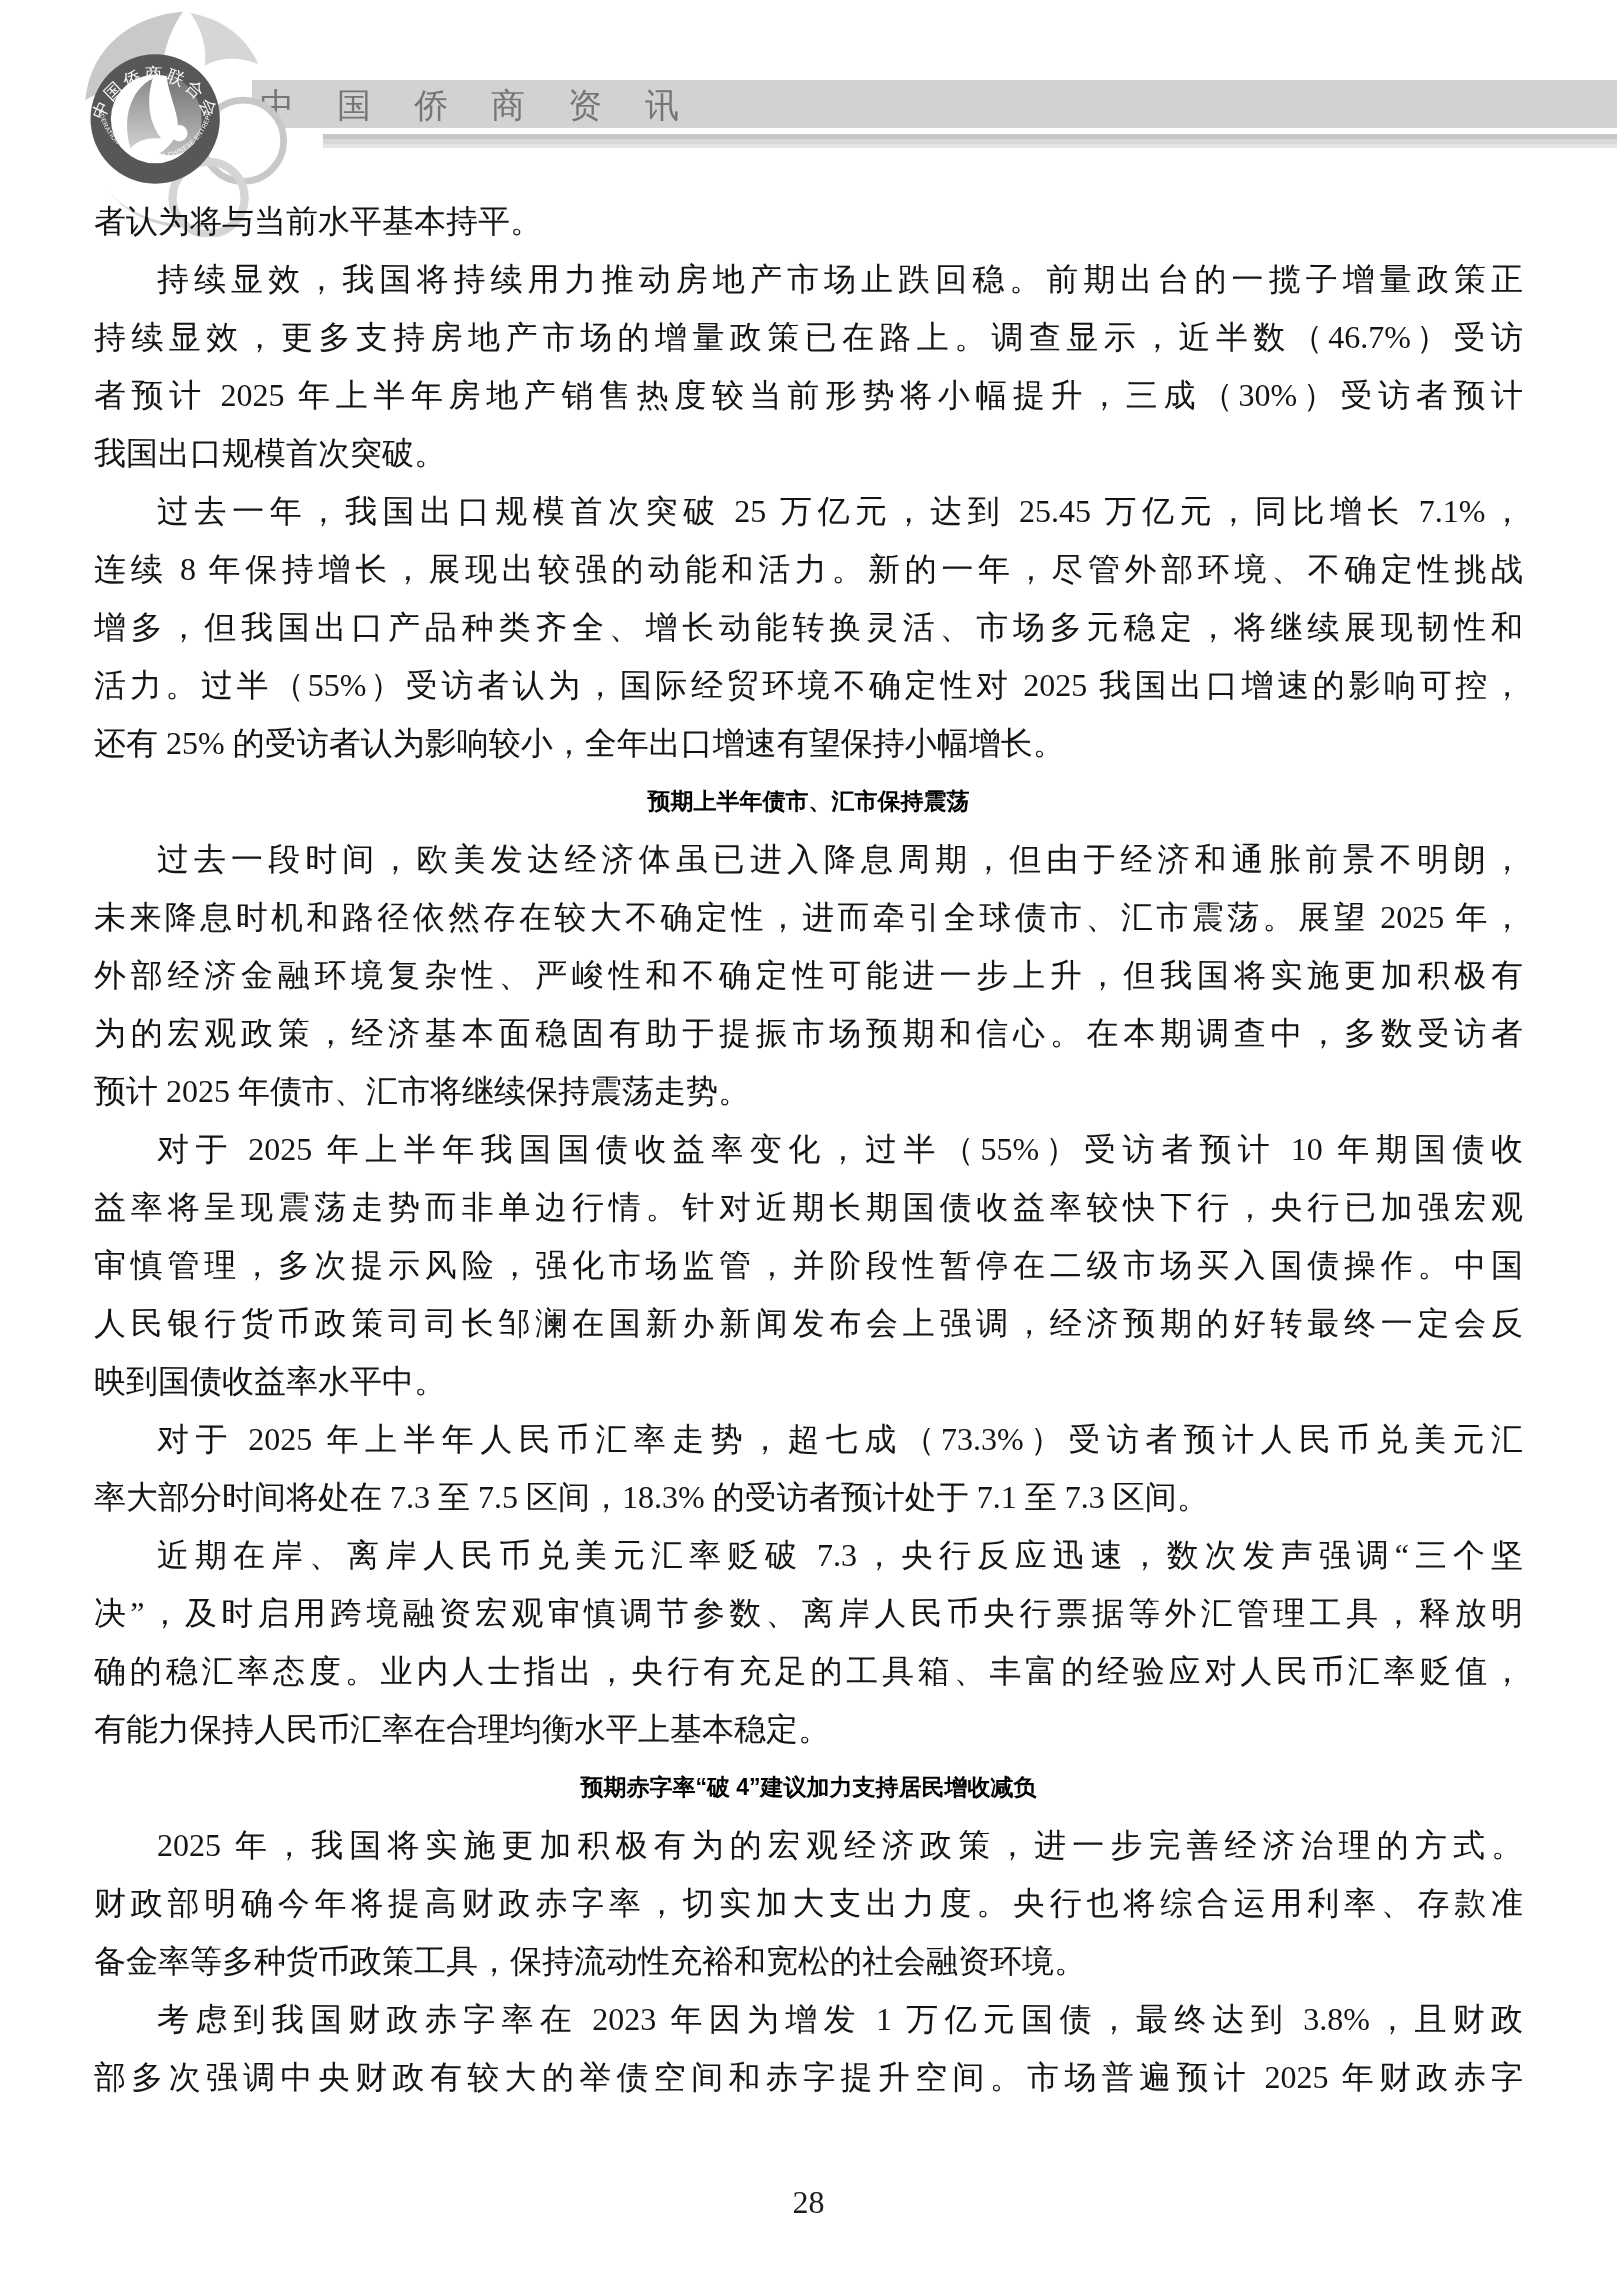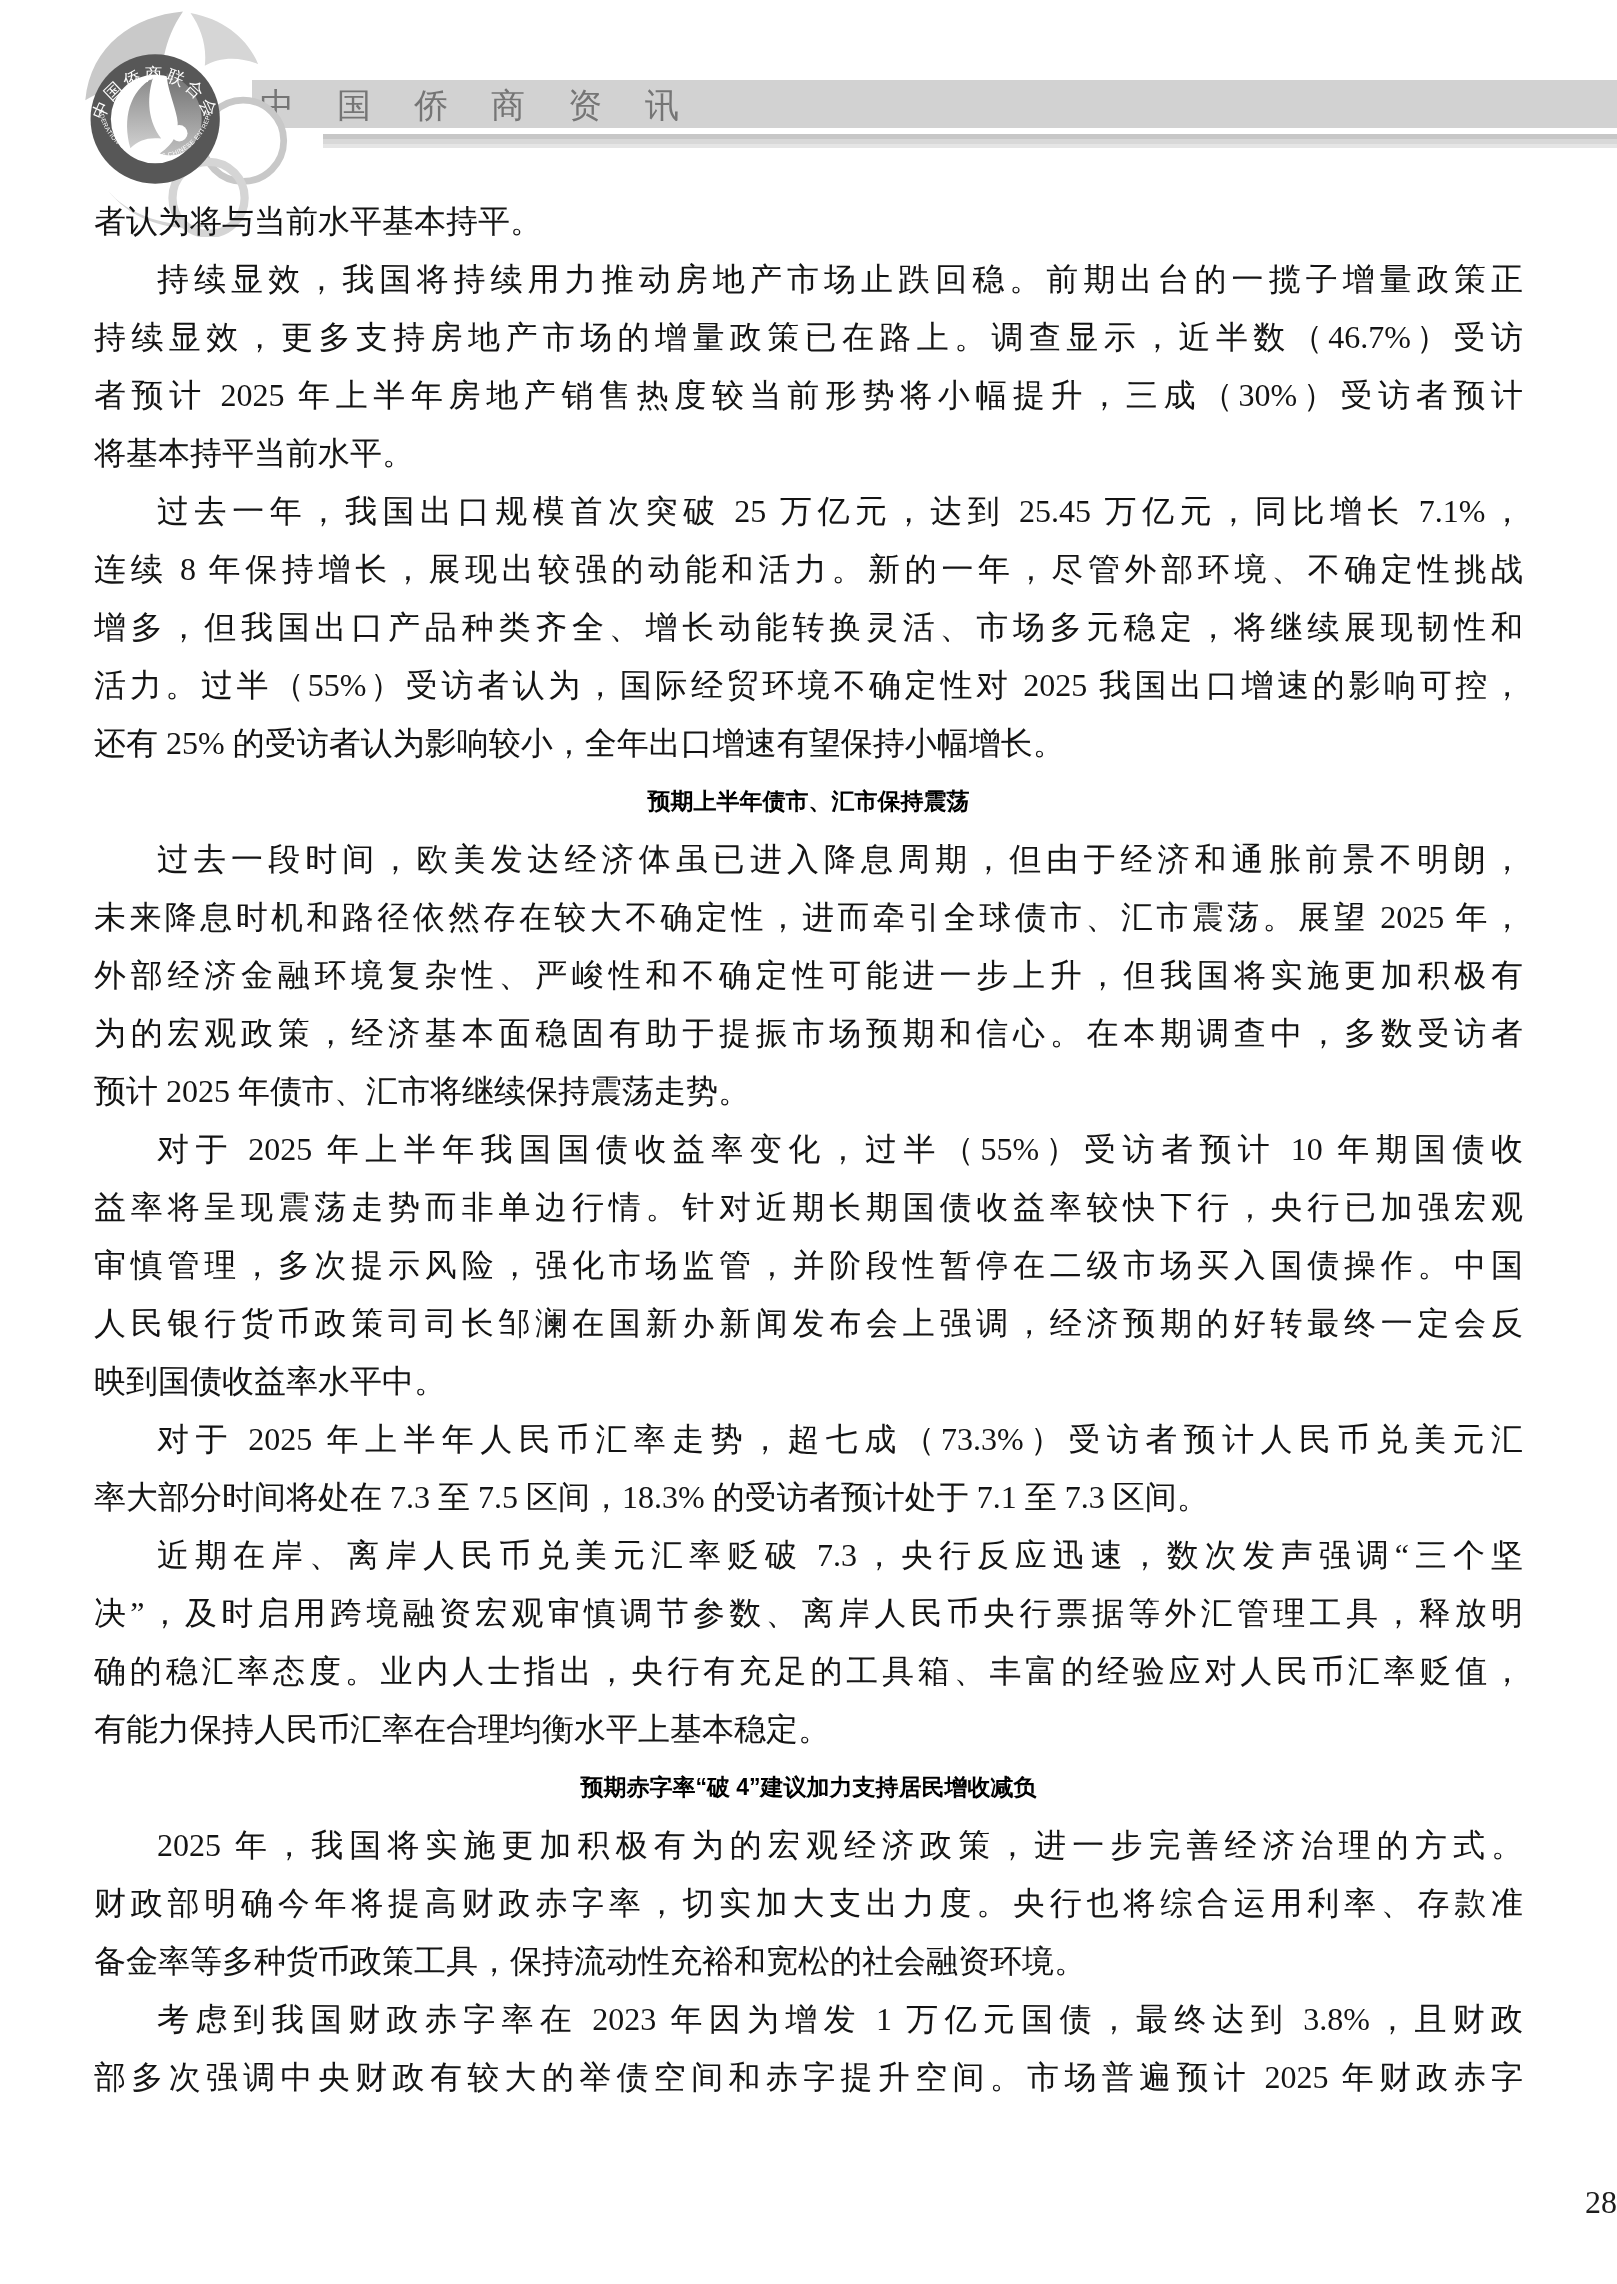--- a/index.html
+++ b/index.html
@@ -59,21 +59,21 @@
     color: #000000;
     text-align: center;
     text-align-last: center;
     text-indent: 0;
   }
   
   .page-number {
     position: absolute;
     left: 0; right: 0; top: 2180px;
     height: 45px; line-height: 45px;
-    text-align: right;
+    text-align: center;
     font-size: 32px;
     color: #1c1c1c;
     font-family: "Liberation Serif", "DejaVu Serif", serif;
   }
 </style>
 </head>
 <body>
 
 <div class="page">
 
@@ -116,21 +116,21 @@
     <text font-family="Liberation Sans, DejaVu Sans, sans-serif" font-size="8.5" fill="#ffffff" letter-spacing="0.5">
       <textPath href="#arcBottom" startOffset="50%" text-anchor="middle">CHINA FEDERATION OF OVERSEAS CHINESE ENTREPRENEURS</textPath>
     </text>
   </svg>
 
   <div class="content" id="content">
       <div class="line end">者认为将与当前水平基本持平。</div>
       <div class="line indent">持续显效，我国将持续用力推动房地产市场止跌回稳。前期出台的一揽子增量政策正</div>
       <div class="line">持续显效，更多支持房地产市场的增量政策已在路上。调查显示，近半数（46.7%）受访</div>
       <div class="line">者预计 2025 年上半年房地产销售热度较当前形势将小幅提升，三成（30%）受访者预计</div>
-      <div class="line end">将基本持平当前水平。</div>
+      <div class="line end">我国出口规模首次突破。</div>
       <div class="line indent">过去一年，我国出口规模首次突破 25 万亿元，达到 25.45 万亿元，同比增长 7.1%，</div>
       <div class="line">连续 8 年保持增长，展现出较强的动能和活力。新的一年，尽管外部环境、不确定性挑战</div>
       <div class="line">增多，但我国出口产品种类齐全、增长动能转换灵活、市场多元稳定，将继续展现韧性和</div>
       <div class="line">活力。过半（55%）受访者认为，国际经贸环境不确定性对 2025 我国出口增速的影响可控，</div>
       <div class="line end">还有 25% 的受访者认为影响较小，全年出口增速有望保持小幅增长。</div>
       <div class="line heading">预期上半年债市、汇市保持震荡</div>
       <div class="line indent">过去一段时间，欧美发达经济体虽已进入降息周期，但由于经济和通胀前景不明朗，</div>
       <div class="line">未来降息时机和路径依然存在较大不确定性，进而牵引全球债市、汇市震荡。展望 2025 年，</div>
       <div class="line">外部经济金融环境复杂性、严峻性和不确定性可能进一步上升，但我国将实施更加积极有</div>
       <div class="line">为的宏观政策，经济基本面稳固有助于提振市场预期和信心。在本期调查中，多数受访者</div>

